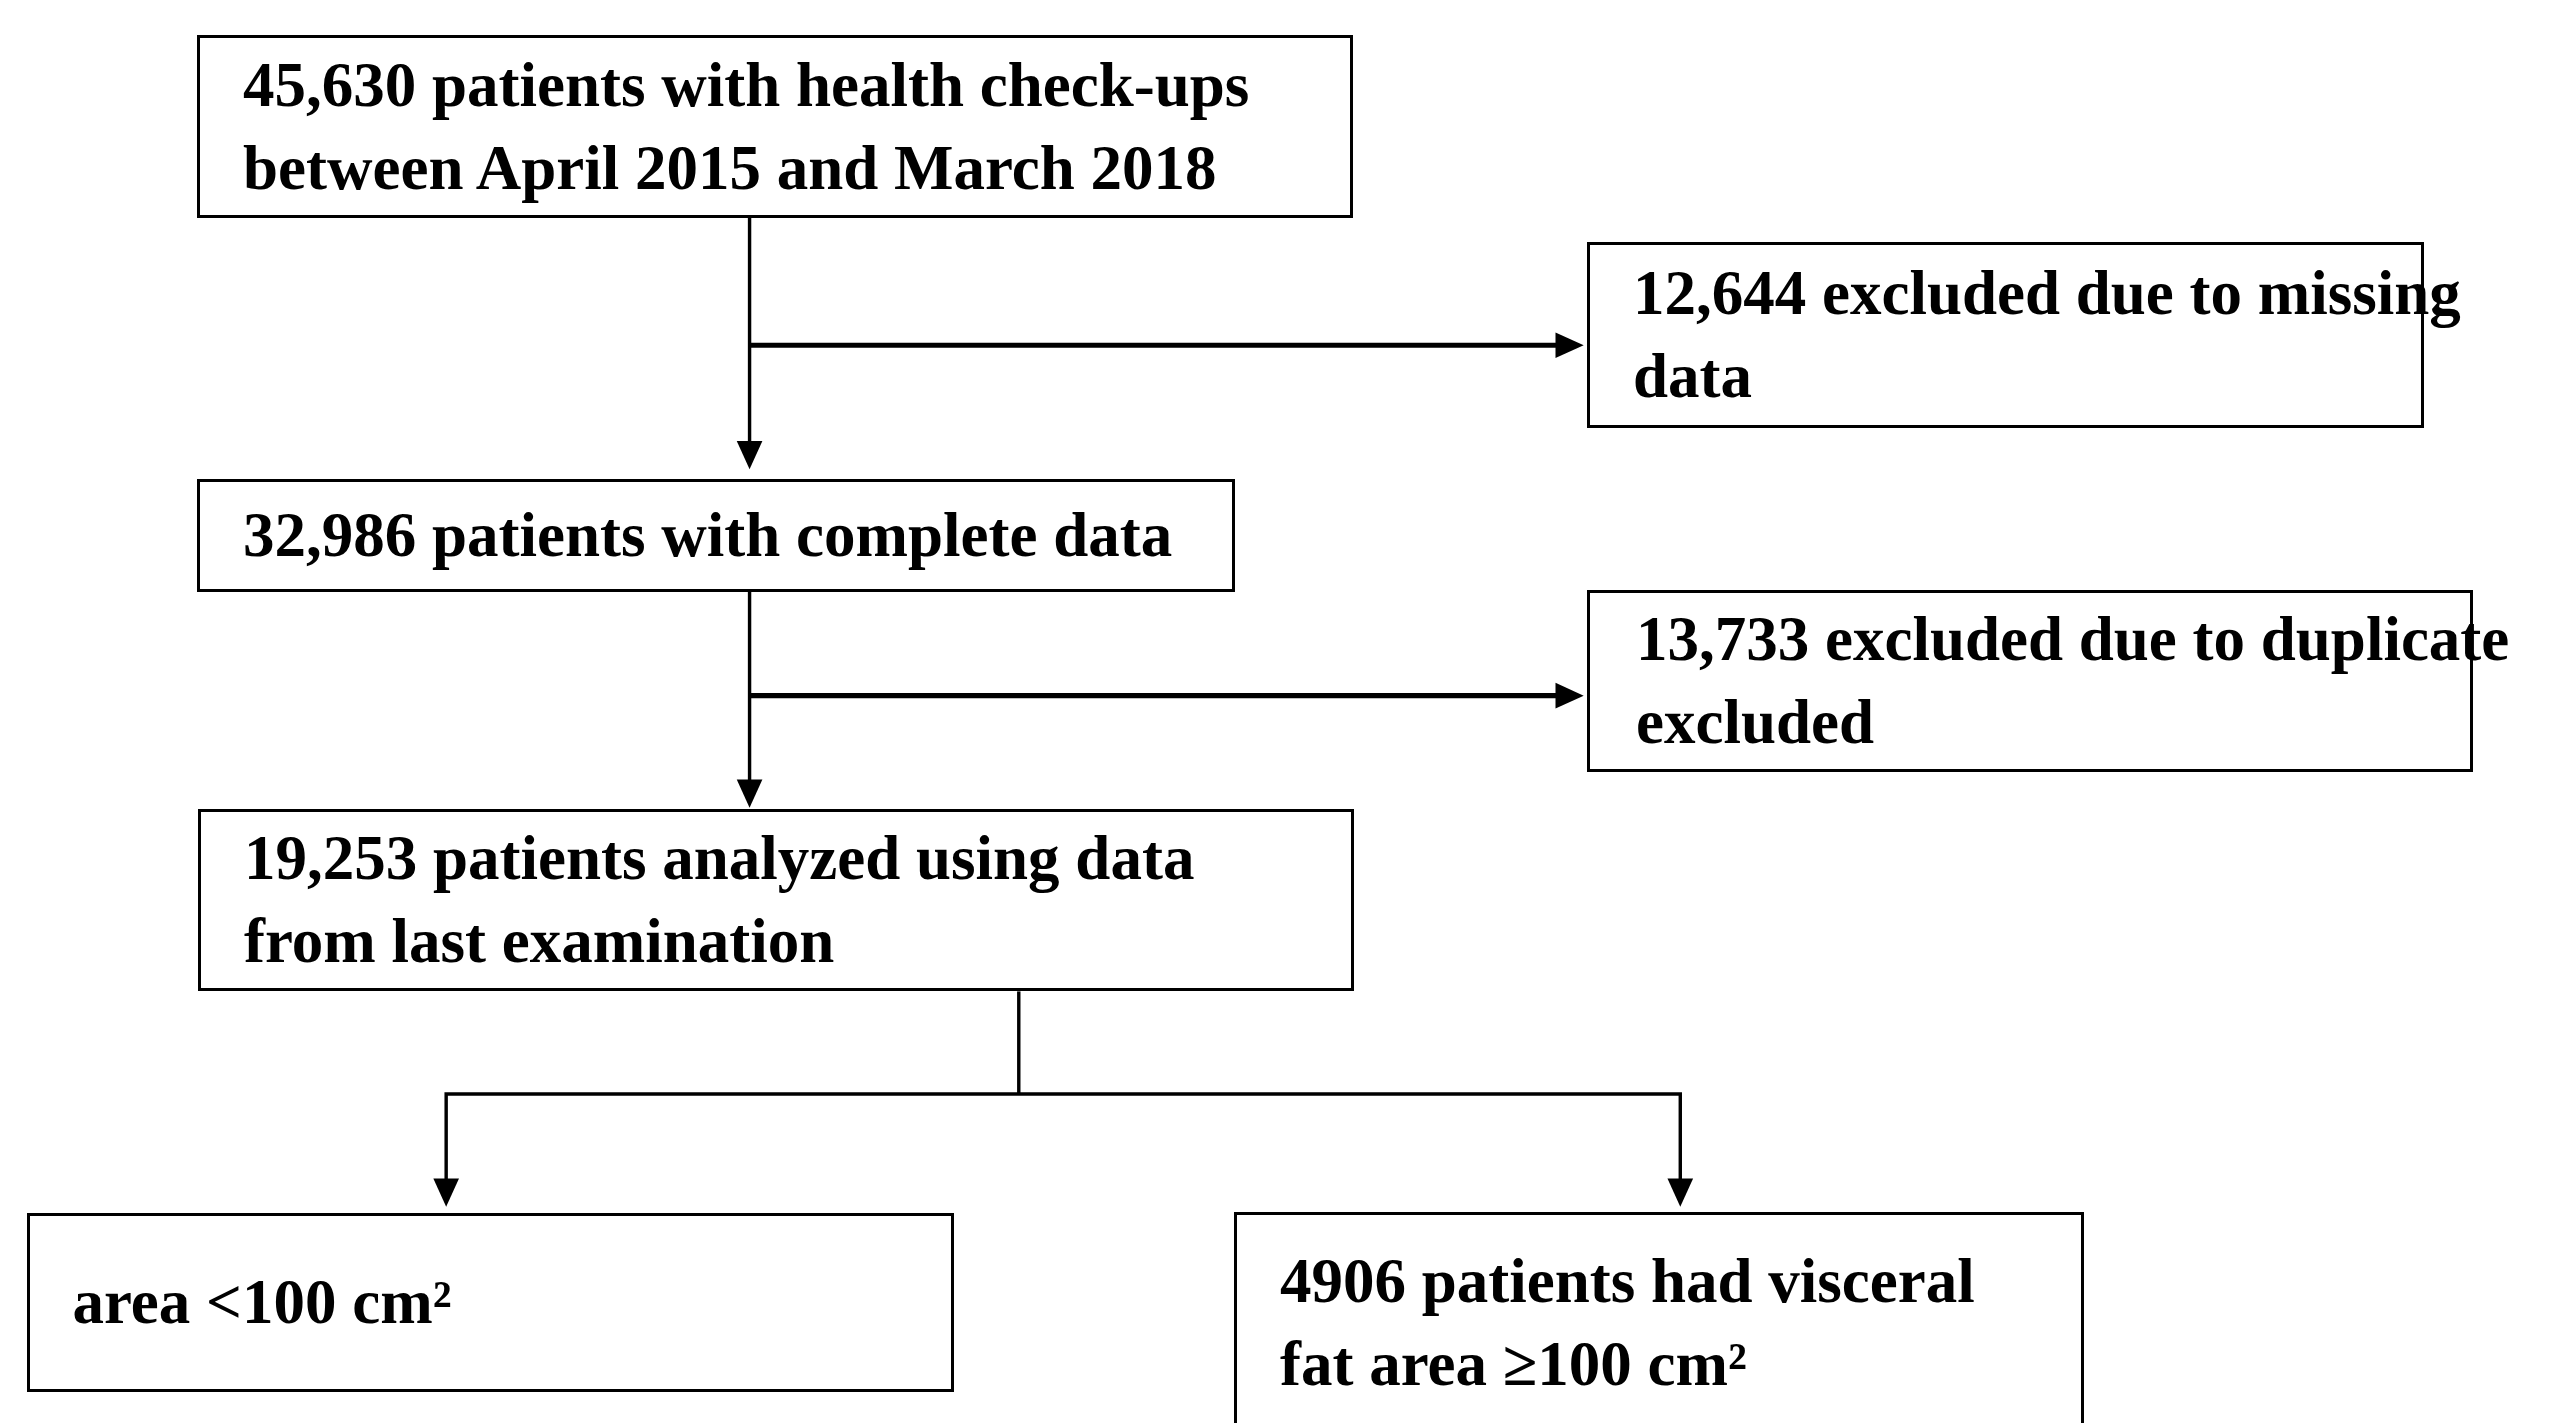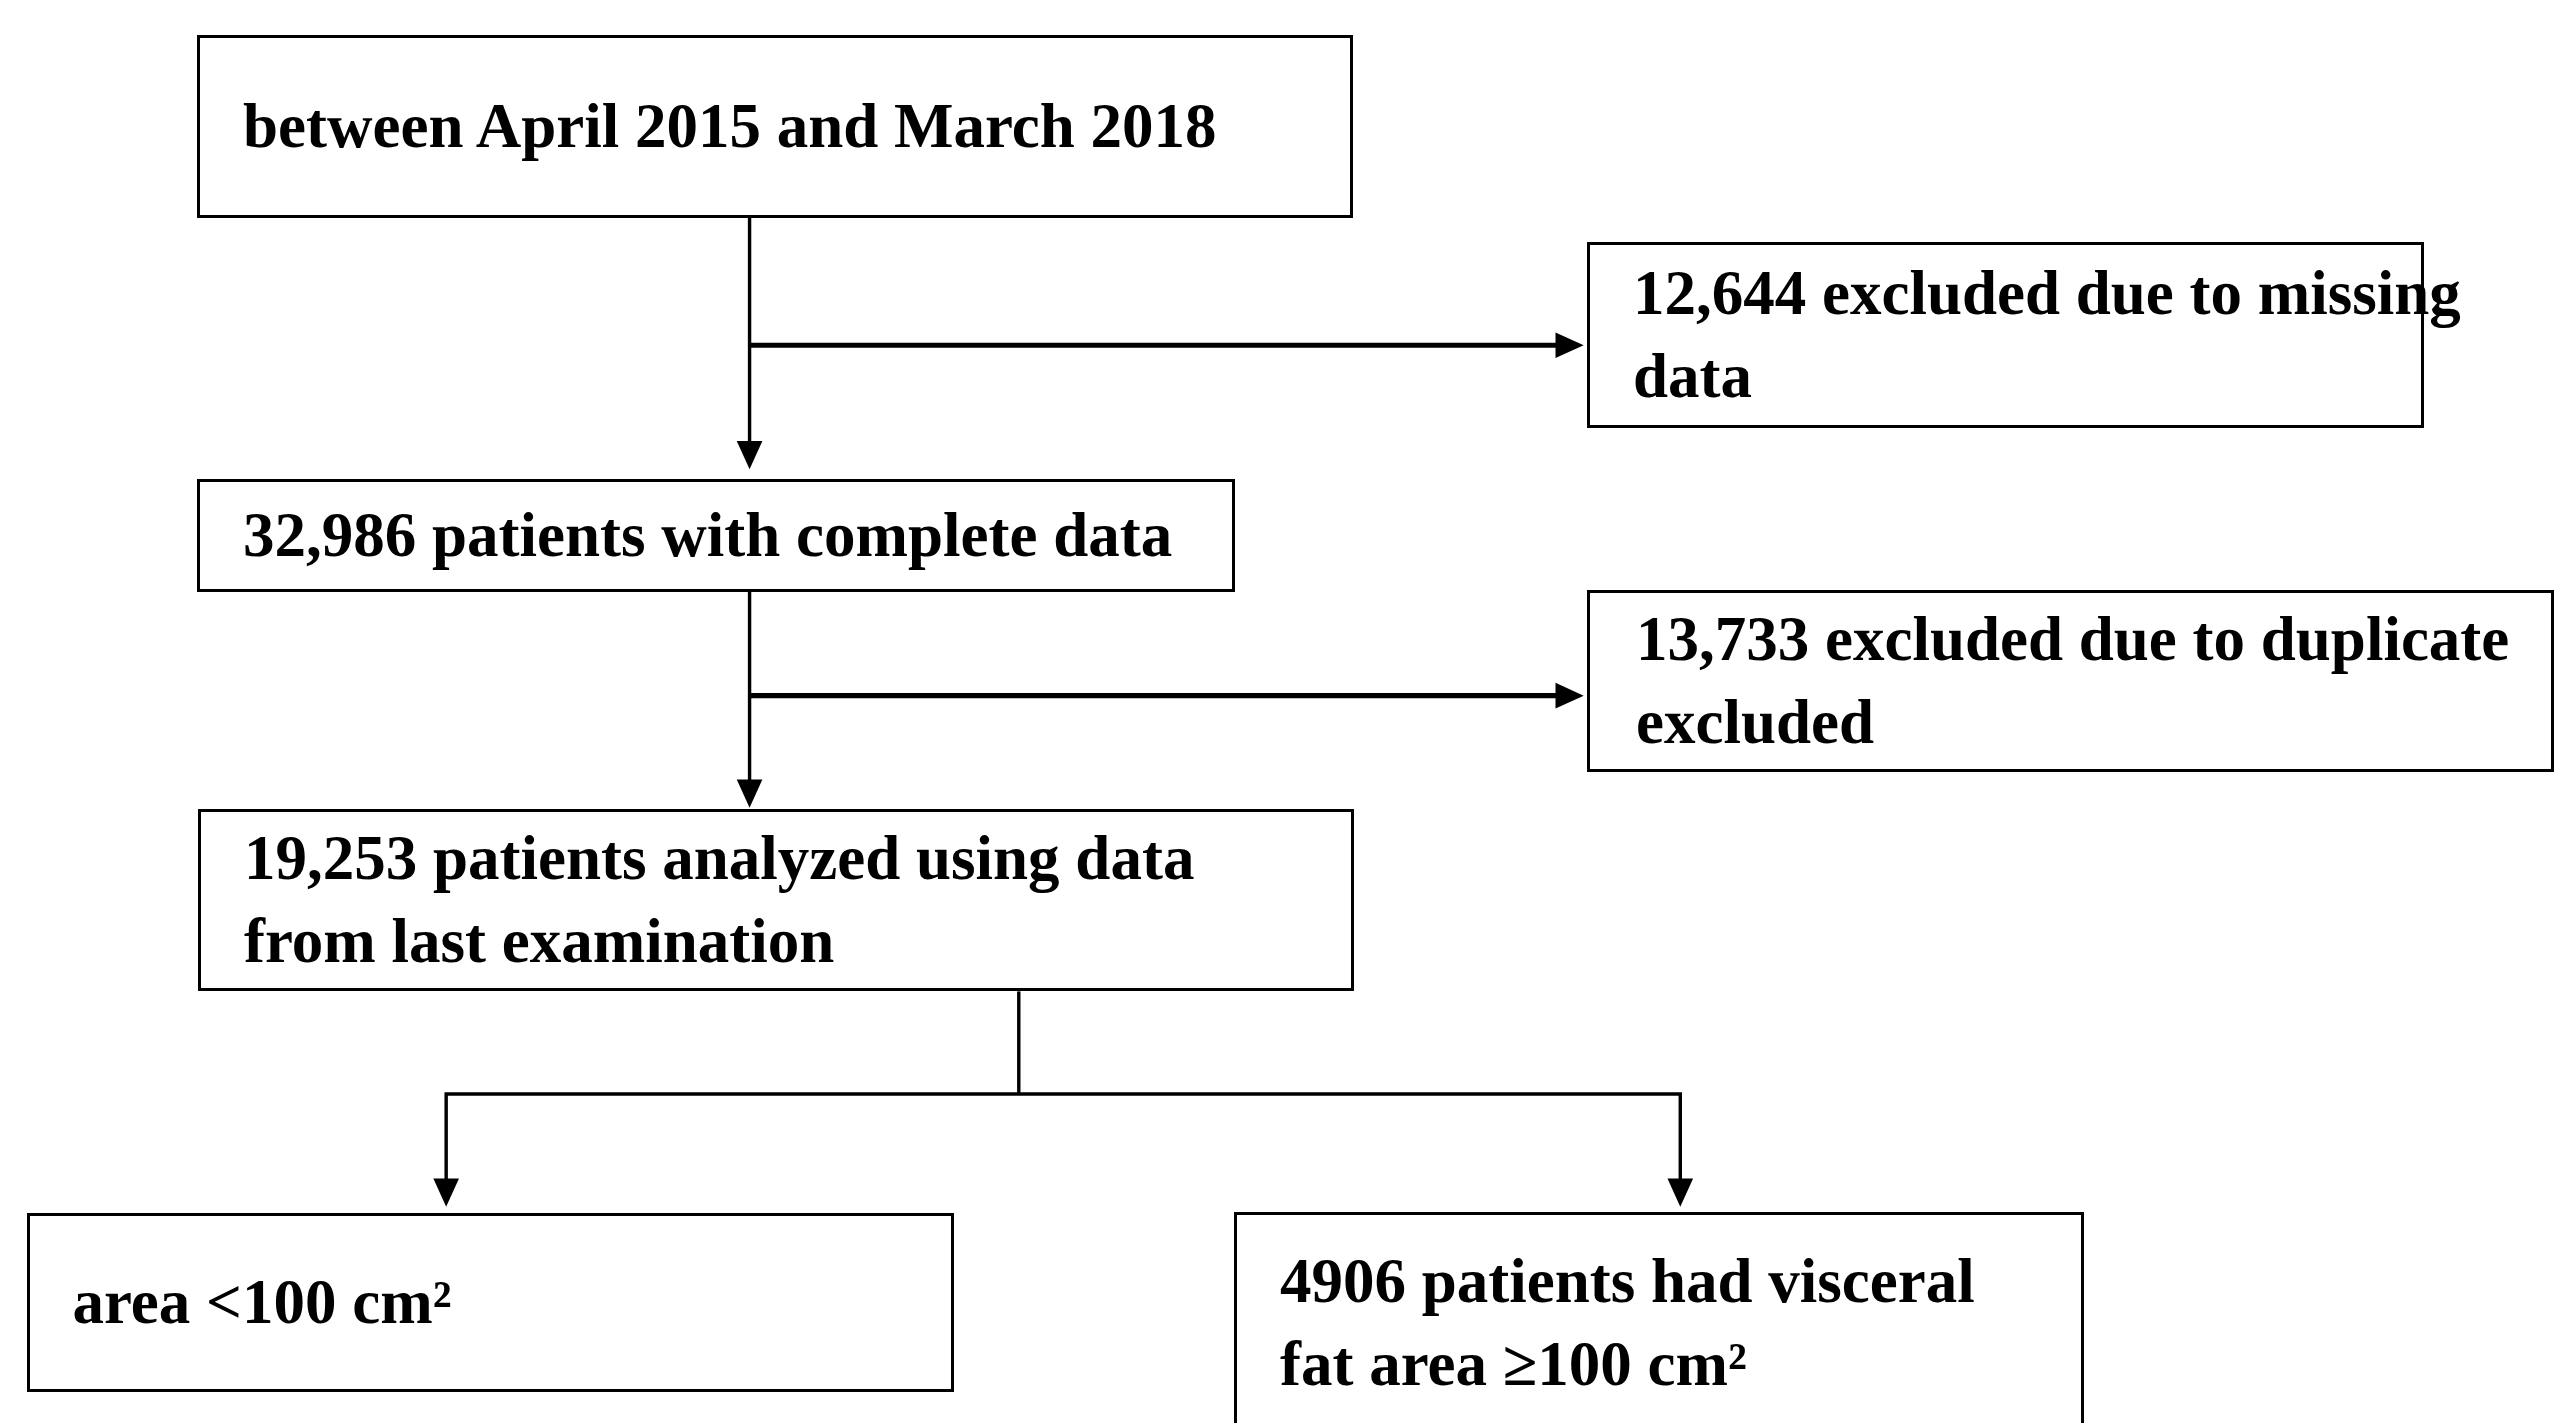--- a/index.html
+++ b/index.html
@@ -43,21 +43,21 @@
     padding:0 20.5px 0 43px;
   }
   .fbox .line{
     display:block;
     white-space:nowrap;
   }
   
   #box-total      {left:197px;  top:35px;   width:1156px; height:183px;}
   #box-excl-miss  {left:1587px; top:242px;  width:837px; height:186px;}
   #box-complete   {left:197px;  top:479px;  width:1038px; height:113px;}
-  #box-excl-dup   {left:1587px; top:590px;  width:967px; height:182px;padding-left:46px;}
+  #box-excl-dup   {left:1587px; top:590px;  width:886px; height:182px;padding-left:46px;}
   #box-analyzed   {left:198px;  top:809px;  width:1156px; height:182px;}
   #box-vfa-low    {left:26.5px;   top:1213px; width:927px; height:179px;}
   #box-vfa-high   {left:1234px; top:1212px; width:850px;  height:222px;}
 </style>
 </head>
 <body>
 
 <div class="canvas">
 
   <svg class="connectors" width="2576" height="1423" viewBox="0 0 3014 1665" xmlns="http://www.w3.org/2000/svg">
@@ -87,20 +87,21 @@
     </g>
 
     <g>
       <path d="M522 1392 L522 1280 L1966 1280 L1966 1392" fill="none" stroke="#000" stroke-width="4"></path>
       <polygon points="522,1412 507,1379 537,1379" fill="#000"></polygon>
       <polygon points="1966,1412 1951,1379 1981,1379" fill="#000"></polygon>
     </g>
   </svg>
 
   <div class="fbox" id="box-total">
+    <span class="line">45,630 patients with health check-ups</span>
     <span class="line">between April 2015 and March 2018</span>
   </div>
 
   <div class="fbox" id="box-excl-miss">
     <span class="line">12,644 excluded due to missing</span>
     <span class="line">data</span>
   </div>
 
   <div class="fbox" id="box-complete">
     <span class="line">32,986 patients with complete data</span>

